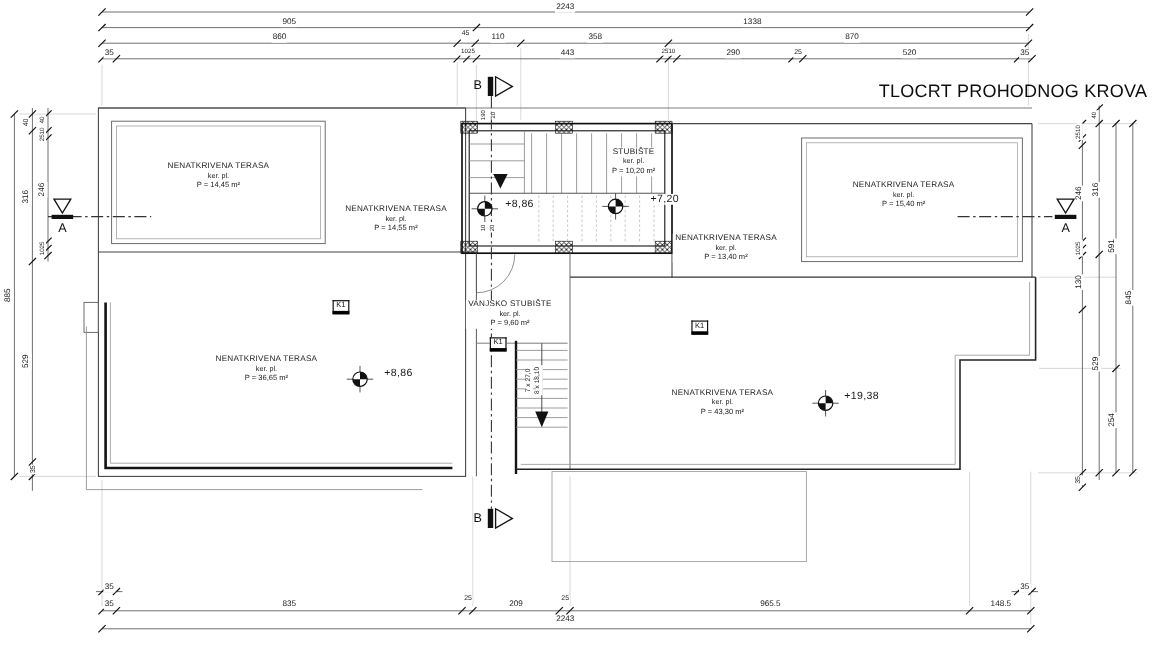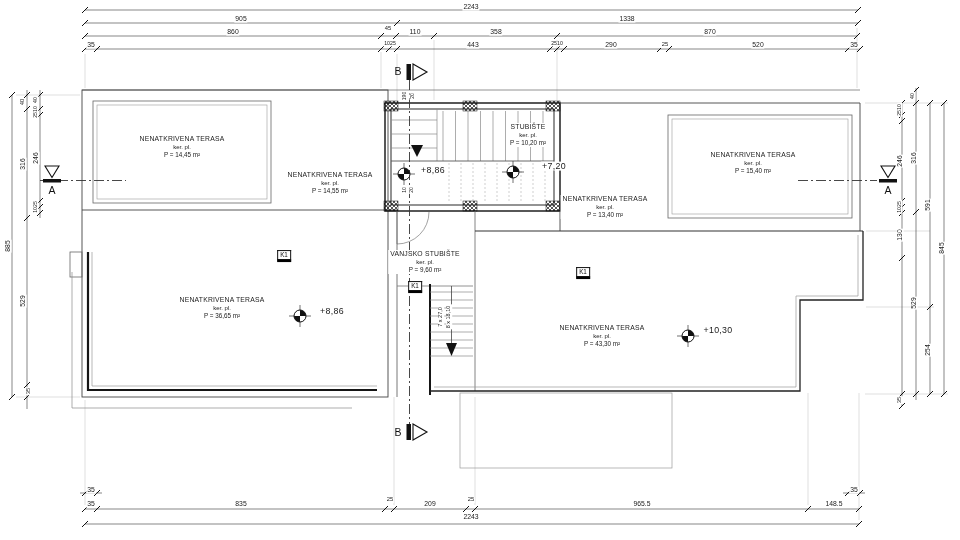--- a/index.html
+++ b/index.html
@@ -142,20 +142,21 @@
         <g transform="translate(688,336)">
           <line x1="-11" y1="0" x2="11" y2="0" stroke="#333" stroke-width="0.7"></line>
           <line x1="0" y1="-11" x2="0" y2="11" stroke="#333" stroke-width="0.7"></line>
           <circle r="6" fill="#fff" stroke="#111" stroke-width="1"></circle>
           <path d="M0 0 L0 -6 A6 6 0 0 1 6 0 Z" fill="#111"></path>
           <path d="M0 0 L0 6 A6 6 0 0 1 -6 0 Z" fill="#111"></path>
         </g>
       </g>
 </svg>
 
+<div class="title">TLOCRT PROHODNOG KROVA</div>
 
 <div class="sec" style="left:398px;top:71px;">B</div>
 <div class="sec" style="left:398px;top:432px;">B</div>
 <div class="sec" style="left:52px;top:190px;">A</div>
 <div class="sec" style="left:888px;top:190px;">A</div>
 
 <div class="lbl" style="left: 471px; top: 7px; font-size: 6.8px; transform: translate(-50%, -50%);">2243</div>
     <div class="lbl" style="left: 241px; top: 19px; font-size: 6.8px; transform: translate(-50%, -50%);">905</div>
     <div class="lbl" style="left: 627px; top: 19px; font-size: 6.8px; transform: translate(-50%, -50%);">1338</div>
     <div class="lbl" style="left: 233px; top: 32px; font-size: 6.8px; transform: translate(-50%, -50%);">860</div>
@@ -203,21 +204,21 @@
     <div class="lbl" style="left: 900px; top: 400px; font-size: 5.8px; transform: translate(-50%, -50%) rotate(-90deg);">35</div>
     <div class="lbl" style="left: 404px; top: 96px; font-size: 5px; transform: translate(-50%, -50%) rotate(-90deg);">190</div>
     <div class="lbl" style="left: 412px; top: 96px; font-size: 5px; transform: translate(-50%, -50%) rotate(-90deg);">20</div>
     <div class="lbl" style="left: 404px; top: 190px; font-size: 5px; transform: translate(-50%, -50%) rotate(-90deg);">10</div>
     <div class="lbl" style="left: 411px; top: 190px; font-size: 5px; transform: translate(-50%, -50%) rotate(-90deg);">20</div>
     <div class="lbl" style="left: 441px; top: 317px; font-size: 5.5px; transform: translate(-50%, -50%) rotate(-90deg);">7 x 27,0</div>
     <div class="lbl" style="left: 449px; top: 317px; font-size: 5.5px; transform: translate(-50%, -50%) rotate(-90deg);">8 x 18,10</div>
     <div class="lbl level" style="left: 433px; top: 170px; font-size: 8.8px; transform: translate(-50%, -50%);">+8,86</div>
     <div class="lbl level" style="left: 554px; top: 166px; font-size: 8.8px; transform: translate(-50%, -50%);">+7,20</div>
     <div class="lbl level" style="left: 332px; top: 311px; font-size: 8.8px; transform: translate(-50%, -50%);">+8,86</div>
-    <div class="lbl level" style="left: 718px; top: 330px; font-size: 8.8px; transform: translate(-50%, -50%);">+10,30</div>
+    <div class="lbl level" style="left: 718px; top: 330px; font-size: 8.8px; transform: translate(-50%, -50%);">+19,38</div>
     <div class="room" style="left: 182px; top: 135px;">
       <div class="rn">NENATKRIVENA TERASA</div>
       <div class="rs">ker. pl.</div>
       <div class="ra">P = 14,45 m²</div>
     </div>
     <div class="room" style="left: 330px; top: 171px;">
       <div class="rn">NENATKRIVENA TERASA</div>
       <div class="rs">ker. pl.</div>
       <div class="ra">P = 14,55 m²</div>
     </div>

